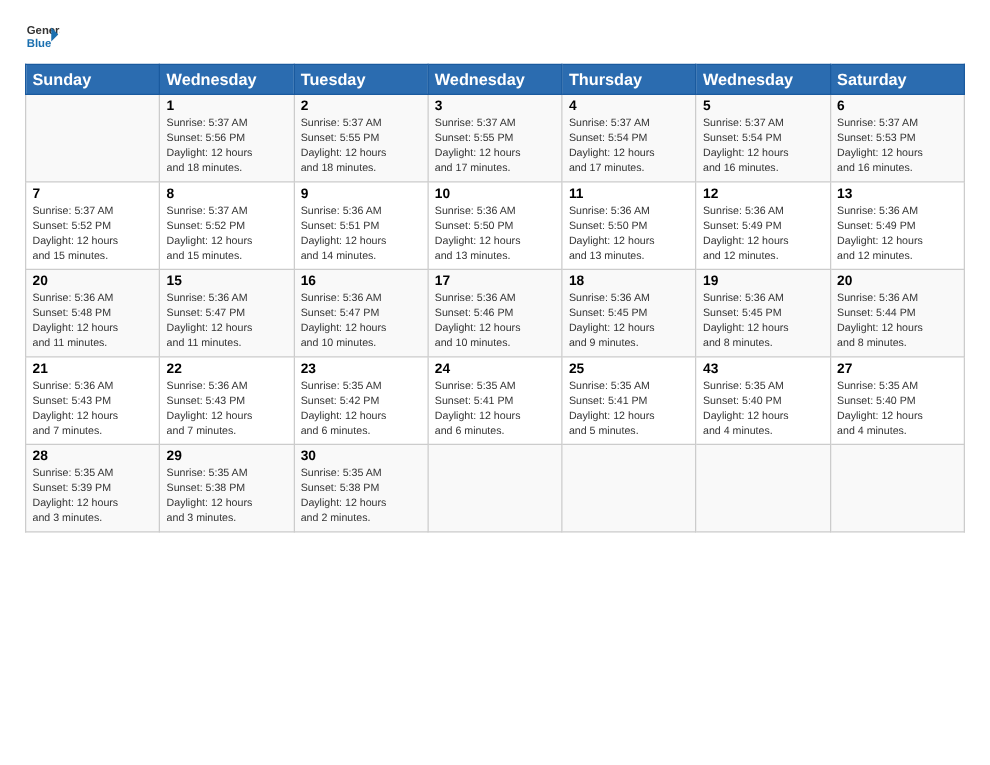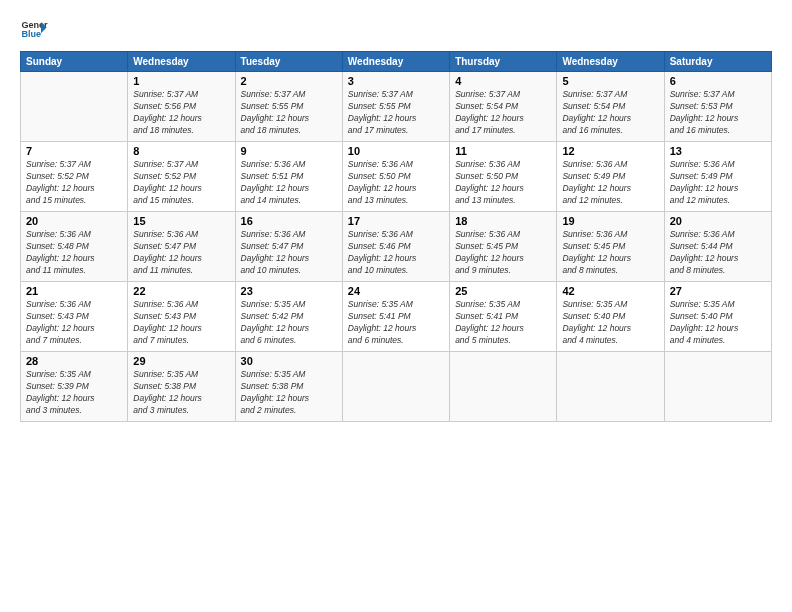--- a/index.html
+++ b/index.html
@@ -46,21 +46,21 @@
     table {
       width: 100%;
       border-collapse: collapse;
       font-size: 9.5px;
     }
     thead tr th {
       background-color: #2b6cb0;
       color: #fff;
       padding: 4px 5px;
       text-align: left;
-      font-size: 10px;
+      font-size: 13px;
       font-weight: bold;
       border: 1px solid #1a5a9e;
     }
     tbody tr td {
       vertical-align: top;
       padding: 3px 5px 3px 5px;
       border: 1px solid #ccc;
       background: #fff;
       min-height: 70px;
       height: 70px;
@@ -72,21 +72,20 @@
     .day-num {
       font-weight: bold;
       font-size: 11px;
       margin-bottom: 2px;
       display: block;
     }
     .day-info {
       font-size: 8.5px;
       color: #333;
       line-height: 1.4;
-      font-style: italic;
     }
     .empty-cell {
       background: #fff !important;
     }
     tbody tr:nth-child(odd) .empty-cell {
       background: #f9f9f9 !important;
     }
   </style>
 </head>
 <body>
@@ -296,21 +295,21 @@
 and 6 minutes.</div>
           </td>
           <td>
             <span class="day-num">25</span>
             <div class="day-info" style="white-space: pre-line;">Sunrise: 5:35 AM
 Sunset: 5:41 PM
 Daylight: 12 hours
 and 5 minutes.</div>
           </td>
           <td>
-            <span class="day-num">42</span>
+            <span class="day-num">43</span>
             <div class="day-info" style="white-space: pre-line;">Sunrise: 5:35 AM
 Sunset: 5:40 PM
 Daylight: 12 hours
 and 4 minutes.</div>
           </td>
           <td>
             <span class="day-num">27</span>
             <div class="day-info" style="white-space: pre-line;">Sunrise: 5:35 AM
 Sunset: 5:40 PM
 Daylight: 12 hours

